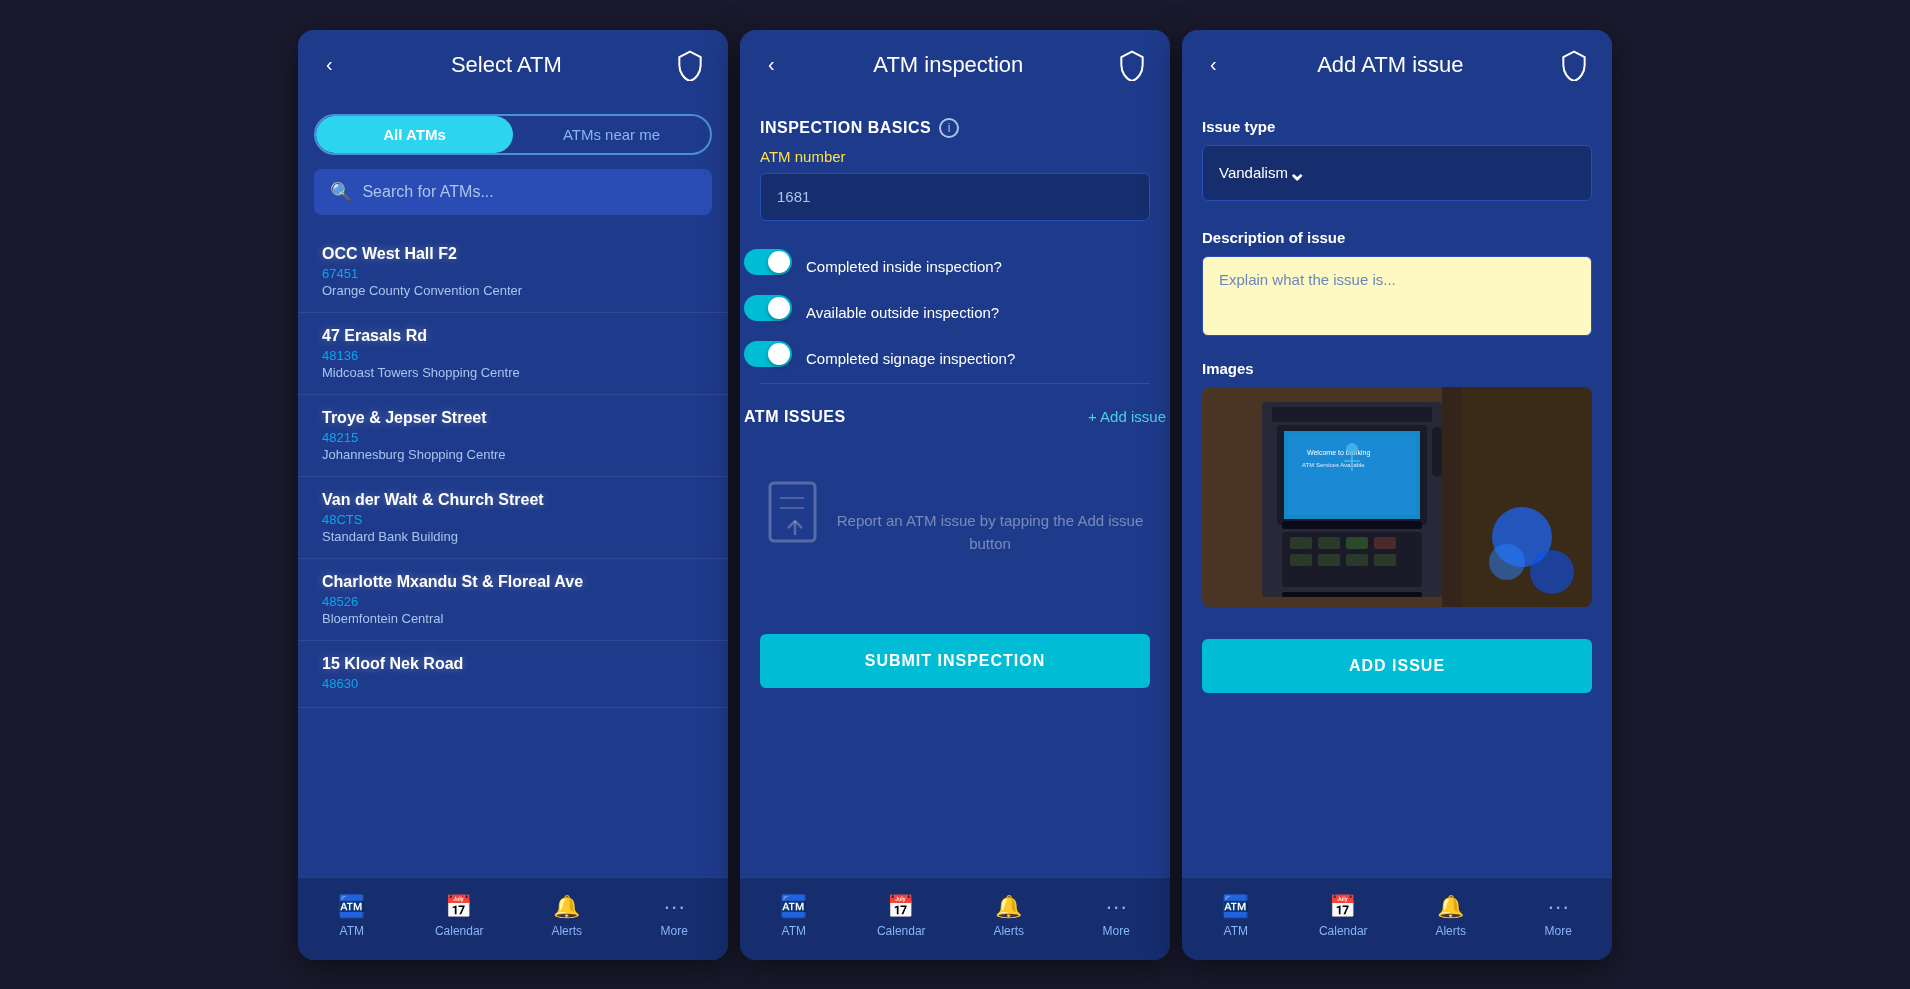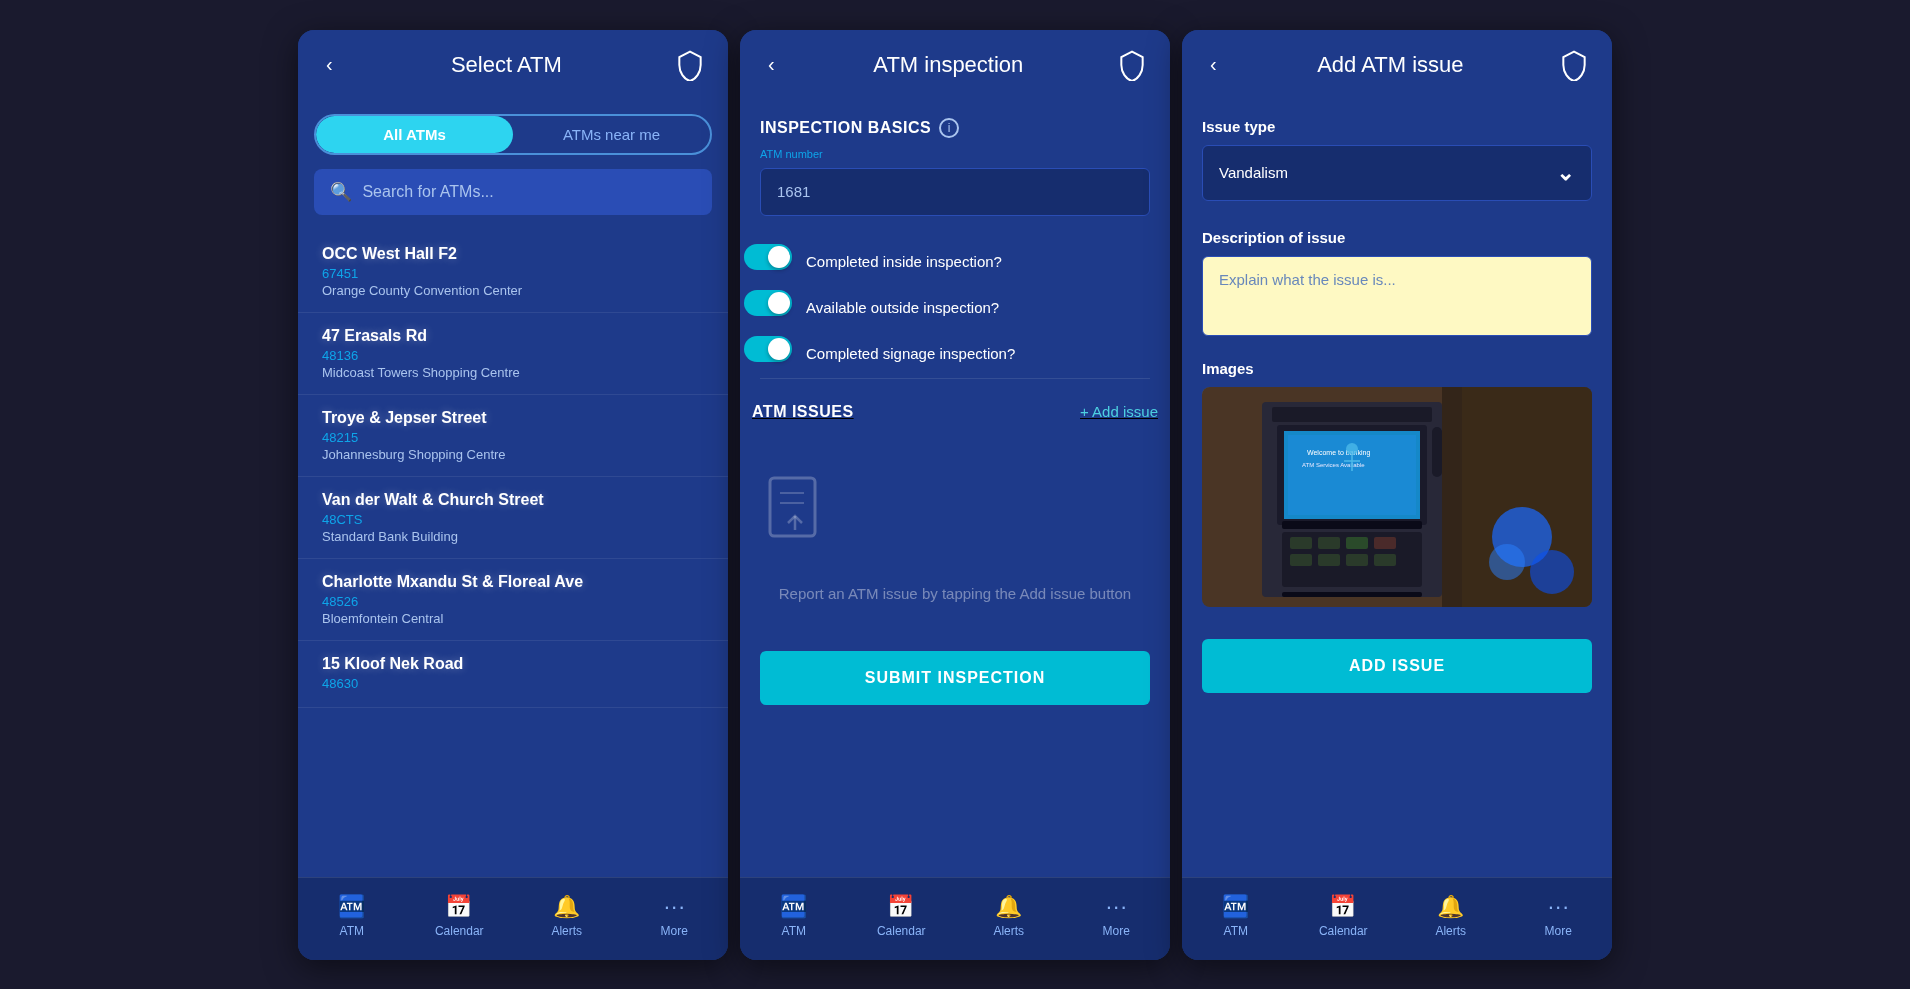--- a/index.html
+++ b/index.html
@@ -150,22 +150,22 @@
       height: 20px;
       border: 2px solid #aac4ee;
       border-radius: 50%;
       display: flex;
       align-items: center;
       justify-content: center;
       color: #aac4ee;
       font-size: 12px;
     }
     .field-label {
-      color: #0ea5e9;
-      font-size: 11px;
+      color: #fde047;
+      font-size: 15px;
       font-weight: 500;
       padding: 0 20px 8px;
     }
     .text-input {
       margin: 0 20px 18px;
       background: #162d6e;
       border-radius: 6px;
       padding: 14px 16px;
       border: 1px solid #2a4db5;
     }
@@ -200,36 +200,36 @@
       box-shadow: 0 2px 4px rgba(0,0,0,0.3);
     }
     .toggle-label {
       color: white;
       font-size: 15px;
     }
     .issues-header {
       display: flex;
       align-items: flex-start;
       justify-content: space-between;
-      padding: 18px 12px 12px;
-      text-decoration: underline;
+      padding: 18px 4px 12px;
     }
     .add-issue-btn {
       display: flex;
       align-items: center;
       gap: 6px;
       color: #4dd0e1;
       font-size: 15px;
       cursor: pointer;
       background: none;
       border: none;
     }
     .empty-state {
       display: flex;
-      flex-direction: column;
+      flex-direction: row;
+      align-items: center;
       padding: 40px 20px 30px;
     }
     .empty-icon {
       font-size: 60px;
       color: rgba(255,255,255,0.2);
       margin-bottom: 16px;
     }
     .empty-text {
       color: rgba(255,255,255,0.4);
       font-size: 15px;
@@ -260,21 +260,20 @@
       font-size: 15px;
       font-weight: 600;
       margin-bottom: 10px;
     }
     .dropdown {
       background: #162d6e;
       border-radius: 6px;
       padding: 14px 16px;
       display: flex;
       align-items: center;
-      justify-content: space-between;
       cursor: pointer;
       border: 1px solid #2a4db5;
     }
     .dropdown-value {
       color: white;
       font-size: 15px;
     }
     .dropdown-arrow {
       color: white;
       font-size: 18px;

